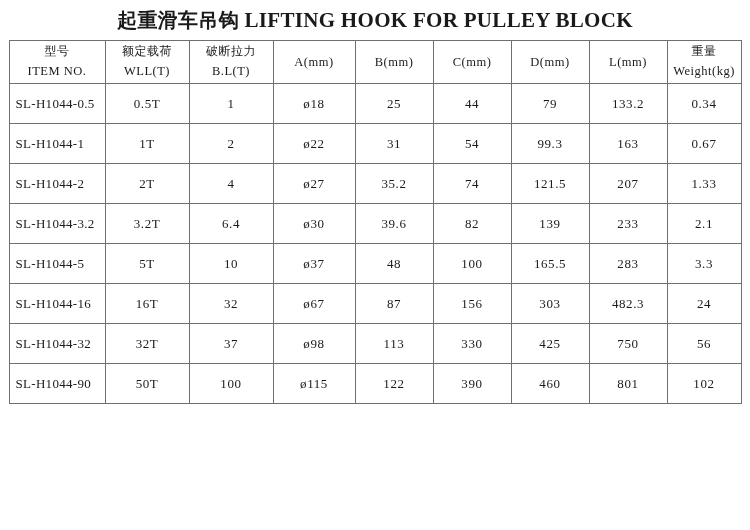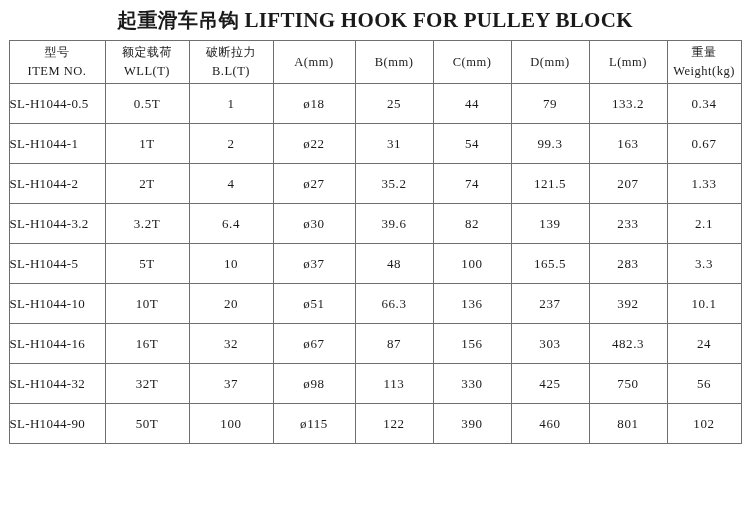--- a/index.html
+++ b/index.html
@@ -50,37 +50,38 @@
     padding: 0;
     letter-spacing: 0.6px;
   }
   table.spec thead th {
     height: 42px;
     font-weight: normal;
     line-height: 1.45;
   }
   table.spec thead th .l1 {
     display: block;
-    font-family: Liberation Sans, sans-serif;
+    font-family: Liberation Mono, monospace;
     font-size: 12px;
     letter-spacing: 0.5px;
   }
   table.spec thead th .l2 {
     display: block;
     font-size: 12.5px;
     letter-spacing: 0.5px;
   }
   table.spec thead th.single {
     font-size: 13px;
   }
   table.spec tbody td {
     height: 39px;
   }
   table.spec tbody td.model {
     text-align: left;
+    padding-left: 6px;
     letter-spacing: 0.3px;
   }
   .col-model { width: 96px; }
   .col-wll   { width: 84px; }
   .col-bl    { width: 84px; }
   .col-a     { width: 82px; }
   .col-b     { width: 78px; }
   .col-c     { width: 78px; }
   .col-d     { width: 78px; }
   .col-l     { width: 78px; }
@@ -193,31 +194,20 @@
         <td>5T</td>
         <td>10</td>
         <td>ø37</td>
         <td>48</td>
         <td>100</td>
         <td>165.5</td>
         <td>283</td>
         <td>3.3</td>
       </tr>
       <tr>
-        <td class="model">SL-H1044-10</td>
-        <td>10T</td>
-        <td>20</td>
-        <td>ø51</td>
-        <td>66.3</td>
-        <td>136</td>
-        <td>237</td>
-        <td>392</td>
-        <td>10.1</td>
-      </tr>
-      <tr>
         <td class="model">SL-H1044-16</td>
         <td>16T</td>
         <td>32</td>
         <td>ø67</td>
         <td>87</td>
         <td>156</td>
         <td>303</td>
         <td>482.3</td>
         <td>24</td>
       </tr>

